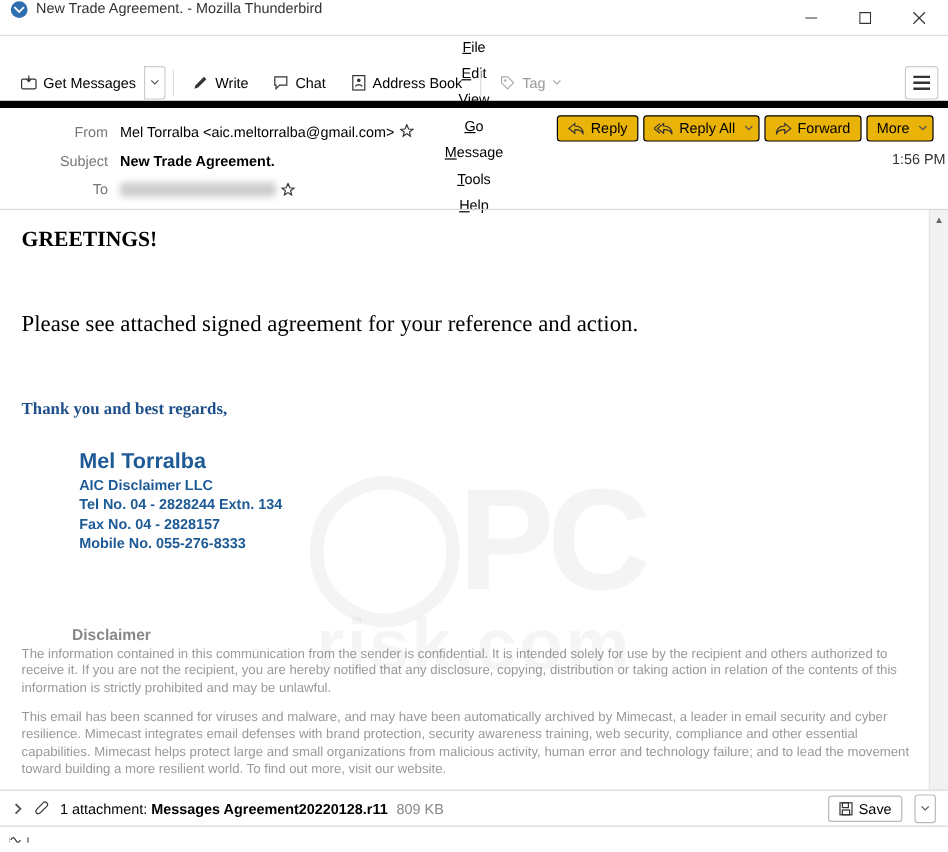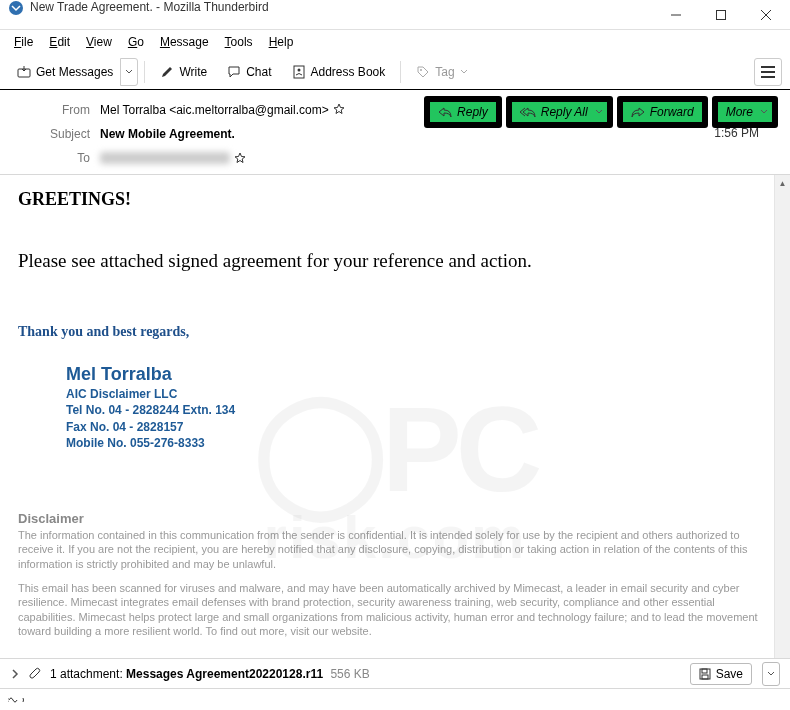--- a/index.html
+++ b/index.html
@@ -3,52 +3,52 @@
 <meta charset="utf-8">
 <style>
 * { margin: 0; padding: 0; box-sizing: border-box; font-family: "Segoe UI", Tahoma, sans-serif; font-size: 12px; }
 body { background: #fff; width: 790px; height: 710px; overflow: hidden; position: relative; }
 
 .titlebar { height: 30px; display: flex; align-items: flex-start; border-bottom: 1px solid #e0e0e0; padding: 0 2px; }
 .titlebar .app-icon { width: 16px; height: 16px; margin: 0 6px; display:flex; align-items:center; justify-content:center;}
 .titlebar .title { flex: 1; color: #333; }
 .win-btn { width: 45px; height: 30px; display: flex; align-items: center; justify-content: center; }
 
-.menubar { height: 24px; display: flex; align-items: center; padding: 0 8px; gap: 4px; }
+.menubar { height: 24px; display: flex; align-items: center; padding: 0 8px; gap: 4px; flex-direction: column; }
 .menu-item { padding: 2px 6px; cursor: default; }
 .menu-item .ul { text-decoration: underline; }
 
-.toolbar { height: 36px; display: flex; align-items: center; padding: 0 8px; border-bottom: 1px solid #000000; gap: 2px; }
+.toolbar { height: 36px; display: flex; align-items: center; padding: 0 8px; border-bottom: 6px solid #000000; gap: 2px; }
 .tb-btn { display: flex; align-items: center; gap: 5px; padding: 4px 8px; border: 1px solid transparent; border-radius: 3px; cursor: default; }
 .tb-split { border-left: 1px solid #ccc; height: 28px; width:18px; display:flex; align-items:center; justify-content:center; border-top:1px solid #ccc; border-bottom:1px solid #ccc; border-right:1px solid #ccc; border-radius:0 3px 3px 0; margin-left:-4px;}
 .tb-sep { width: 1px; height: 22px; background: #ddd; margin: 0 4px; }
 .spacer { flex: 1; }
 .hamburger { width: 28px; height: 28px; display:flex; align-items:center; justify-content:center; border:1px solid #ccc; border-radius:3px;}
 
 .headers { padding: 8px 12px 4px 12px; border-bottom: 1px solid #d8d8d8; position: relative; }
 .hrow { display: flex; align-items: center; min-height: 24px; margin-left: 36px; }
 .hlabel { width: 52px; text-align: right; color: #777; padding-right: 10px; }
 .hval { flex: 1; display:flex; align-items:flex-start; gap:4px;}
 .hval .bold { font-weight: 600; }
 .action-btns { display: flex; gap: 4px; position: absolute; right: 12px; top: 6px; }
-.abtn { display: flex; align-items: center; gap: 5px; padding: 3px 8px; border: 6px solid #000000; border-radius: 3px; background:#22c55e;font-style:italic; }
+.abtn { display: flex; align-items: center; gap: 5px; padding: 3px 8px; border: 1px solid #000000; border-radius: 3px; background:#eab308; }
 .abtn.split { padding-right:4px; }
 .abtn .car { margin-left:2px; }
-.time { position: absolute; right: 31px; top: 36px; color: #333; }
+.time { position: absolute; right: 2px; top: 36px; color: #333; }
 
 .body-area { position:relative; height: 548px; overflow:hidden; }
 .body-scroll { position:absolute; right:0; top:0; width:16px; height:100%; background:#f1f1f1; border-left:1px solid #e5e5e5;}
 .body-scroll .up, .body-scroll .dn { height:16px; display:flex; align-items:center; justify-content:center; color:#666; font-size:8px;}
 .body-content { padding: 14px 18px; font-family: "Times New Roman", serif; color:#000; }
-.greeting { font-family: "Times New Roman", serif; font-weight: bold; font-size: 18px; margin-bottom: 40px; }
+.greeting { font-family: "Times New Roman", serif; font-weight: bold; font-size: 18px; margin-bottom: 50px; }
 .mainline { font-family: "Times New Roman", serif; font-size: 19px; margin-bottom: 52px; }
 .thanks { font-family: "Times New Roman", serif; font-size: 14px; font-weight: bold; color: #1e4f8a; margin-bottom: 22px; }
 .sig { font-family: "Times New Roman", serif; font-size: 17px; font-weight: bold; color: #1e5a96; line-height: 1.35; margin-left: 48px; }
 .sig .name { font-size: 18px; }
-.disc-h { font-family: Arial, sans-serif; font-weight: bold; color: #888; font-size: 13px; margin-top: 60px; }
+.disc-h { font-family: Arial, sans-serif; font-weight: bold; color: #888; font-size: 13px; margin-top: 60px; margin-left: 42px; }
 .disc { font-family: Arial, sans-serif; color: #999; font-size: 11px; line-height: 1.3; margin-top: 2px; }
 
 .attach-bar { position:absolute; bottom: 22px; left:0; right:0; height: 30px; border-top: 1px solid #d8d8d8; display:flex; align-items:center; padding: 0 10px; gap:8px; background:#fff;}
 .attach-bar .chev { color:#666; }
 .attach-bar .info .fn { font-weight:600; }
 .attach-bar .info .sz { color:#888; margin-left:4px;}
 .save-btn { display:flex; align-items:center; gap:5px; padding:3px 8px; border:1px solid #bbb; border-radius:3px; margin-left:auto;}
 .save-car { border:1px solid #bbb; border-radius:3px; width:18px; height:24px; display:flex; align-items:center; justify-content:center; margin-left:2px;}
 
 .status-bar { position:absolute; bottom:0; left:0; right:0; height:22px; border-top:1px solid #d8d8d8; display:flex; align-items:center; padding:0 8px; background:#fff;}
@@ -211,21 +211,21 @@
       <span>
           <svg width="12" height="12">
             <path d="M6 1 L7.5 4.5 L11 4.8 L8.2 7 L9 10.5 L6 8.5 L3 10.5 L3.8 7 L1 4.8 L4.5 4.5 Z" fill="none" stroke="#333"></path>
           </svg>
         </span>
     </div>
   </div>
   <div class="hrow">
     <div class="hlabel">Subject</div>
     <div class="hval">
-        <span class="bold">New Mobile Agreement.</span>
+        <span class="bold">New Trade Agreement.</span>
       </div>
   </div>
   <div class="hrow">
     <div class="hlabel">To</div>
     <div class="hval">
       <span class="blur"></span>
       <span>
           <svg width="12" height="12">
             <path d="M6 1 L7.5 4.5 L11 4.8 L8.2 7 L9 10.5 L6 8.5 L3 10.5 L3.8 7 L1 4.8 L4.5 4.5 Z" fill="none" stroke="#333"></path>
           </svg>
@@ -266,21 +266,21 @@
       </svg>
     </span>
   <span>
       <svg width="14" height="14">
         <path d="M11 5 L6 10 Q4 12 2.5 10.5 Q1 9 3 7 L8 2 Q9.5 0.5 11 2 Q12.5 3.5 11 5 L6 10" fill="none" stroke="#333"></path>
       </svg>
     </span>
   <span class="info">
     <span>1 attachment:</span>
     <span class="fn">Messages Agreement20220128.r11</span>
-    <span class="sz">556 KB</span>
+    <span class="sz">809 KB</span>
   </span>
   <div class="save-btn">
     <span>
         <svg width="12" height="12">
           <rect x="1" y="1" width="10" height="10" fill="none" stroke="#333"></rect>
           <rect x="3" y="1" width="5" height="4" fill="none" stroke="#333"></rect>
           <rect x="3" y="7" width="6" height="4" fill="none" stroke="#333"></rect>
         </svg>
       </span>
     <span>Save</span>

